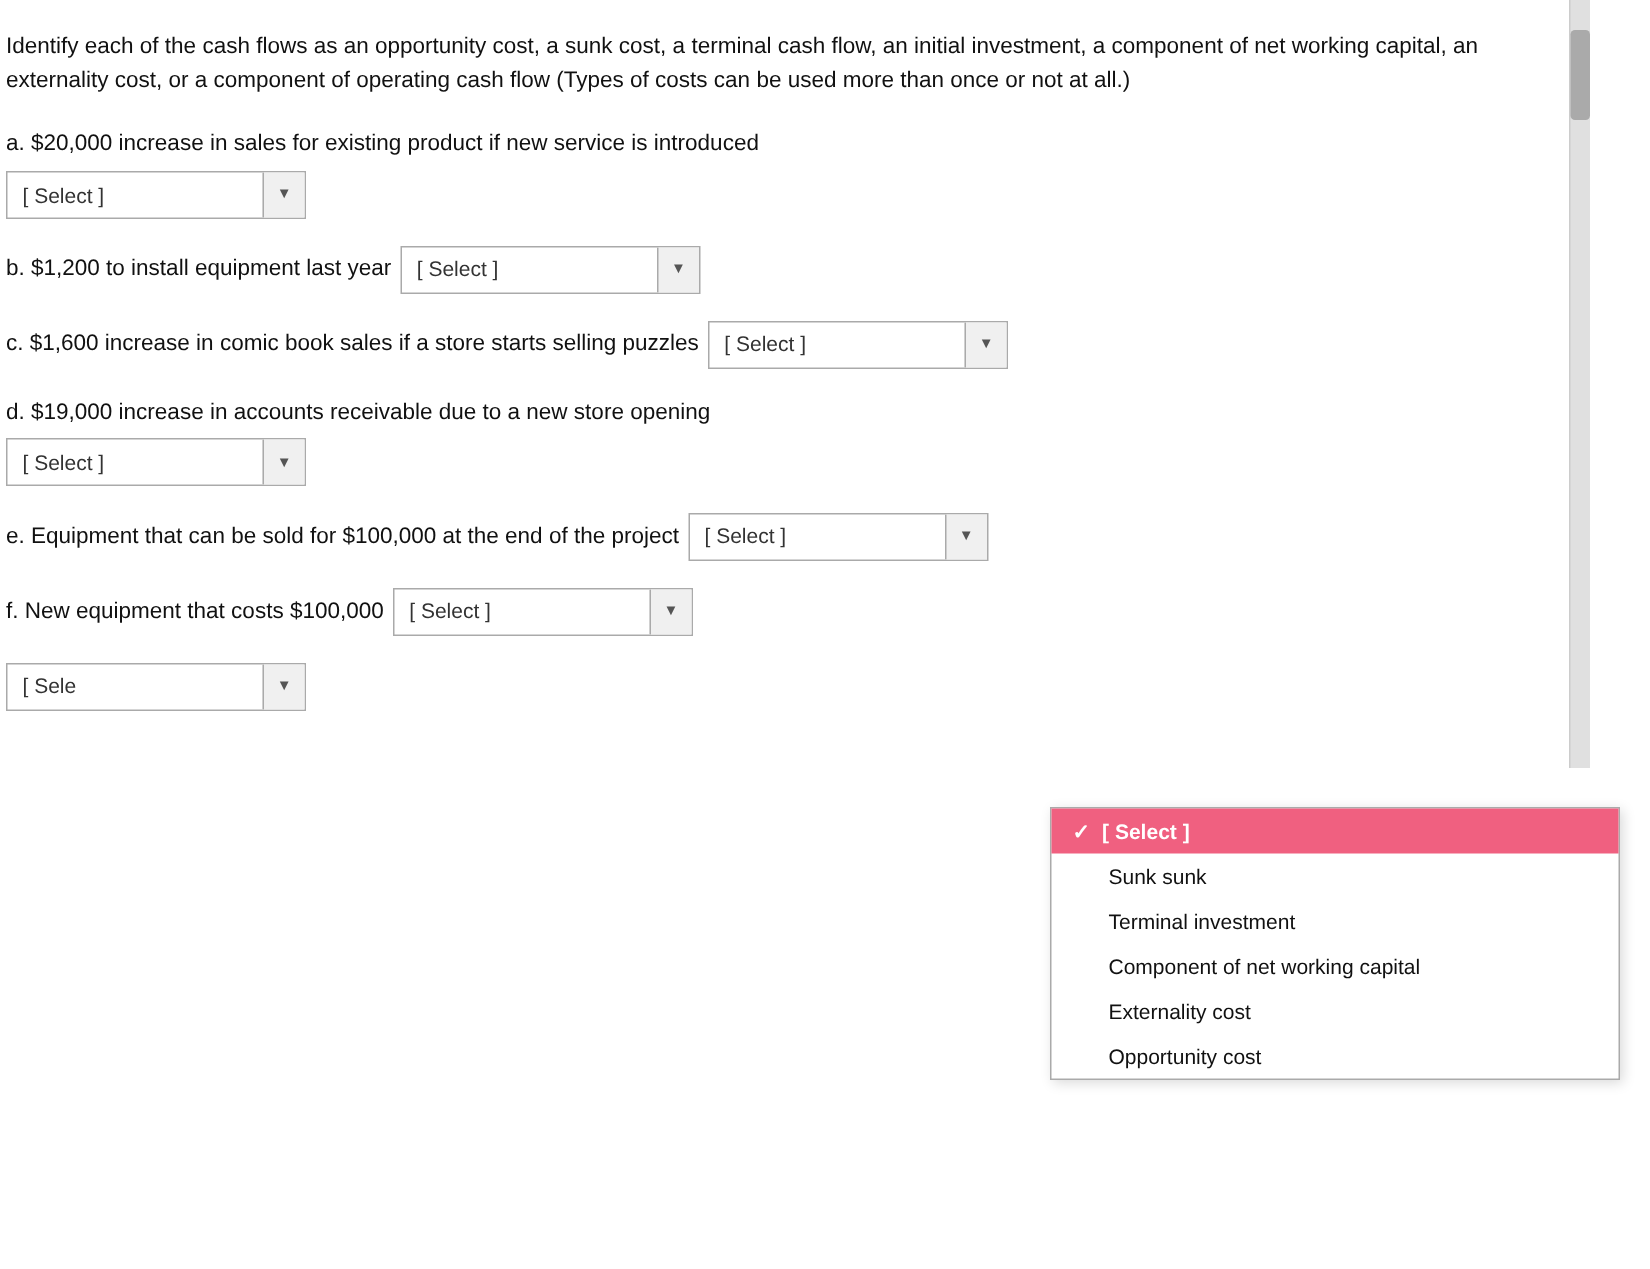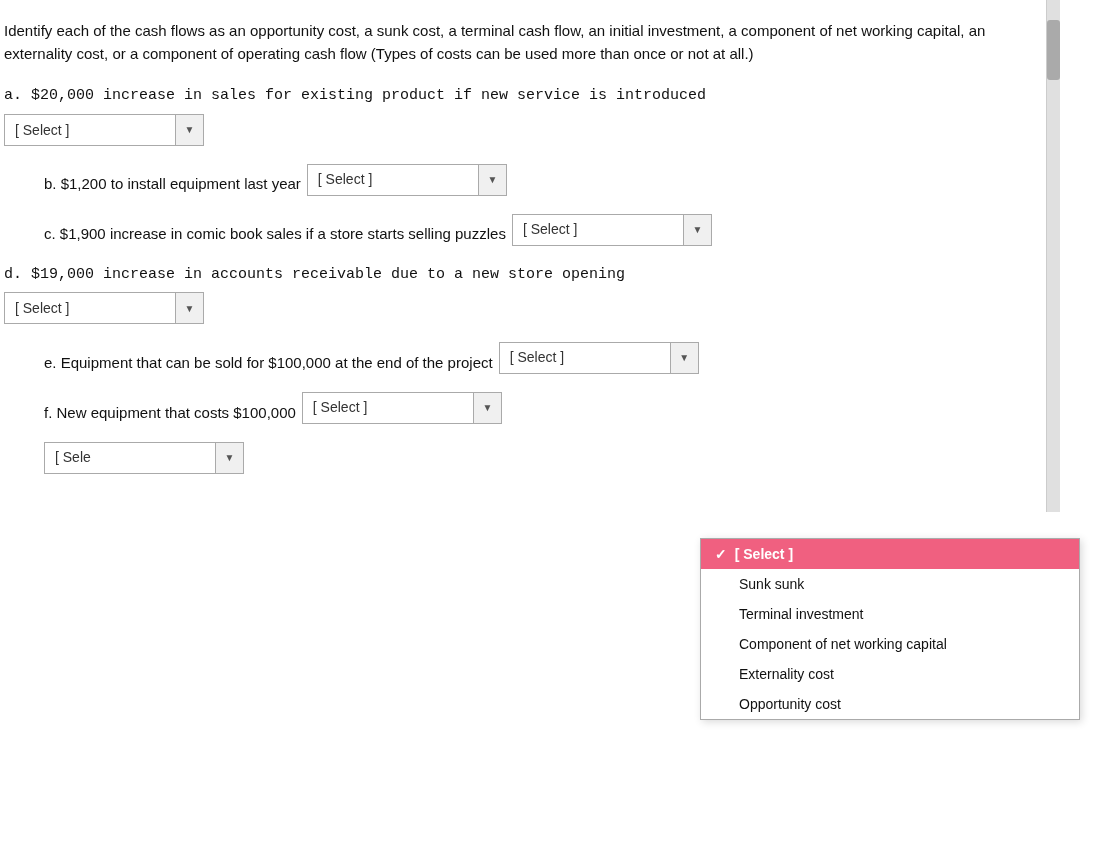--- a/index.html
+++ b/index.html
@@ -29,21 +29,20 @@
       margin-bottom: 20px;
     }
 
     .question-block {
       margin-bottom: 18px;
     }
 
     .question-label {
       margin-bottom: 6px;
       line-height: 1.5;
-      font-family: Liberation Mono, monospace;
     }
 
     .select-row {
       display: flex;
       align-items: center;
       gap: 0;
     }
 
     .select-box {
       display: flex;
@@ -70,25 +69,24 @@
       display: flex;
       align-items: center;
       justify-content: center;
       background: #f0f0f0;
       font-size: 10px;
       color: #555;
     }
 
     .inline-select-row {
       display: flex;
-      align-items: flex-end;
+      align-items: center;
       flex-wrap: wrap;
       line-height: 1.8;
       gap: 6px;
-      margin-left: 40px;
     }
 
     .inline-question-text {
       line-height: 1.5;
     }
 
     
     .scrollbar {
       position: absolute;
       right: 0;
@@ -167,21 +165,21 @@
         <span class="select-label">[ Select ]</span>
         <div class="dropdown-arrow">
           <span>▼</span>
         </div>
       </div>
     </div>
   </div>
 
   <div class="question-block">
     <div class="inline-select-row">
-      <span class="inline-question-text">c. $1,900 increase in comic book sales if a store starts selling puzzles</span>
+      <span class="inline-question-text">c. $1,600 increase in comic book sales if a store starts selling puzzles</span>
       <div class="select-box">
         <span class="select-label">[ Select ]</span>
         <div class="dropdown-arrow">
           <span>▼</span>
         </div>
       </div>
     </div>
   </div>
 
   <div class="question-block">

